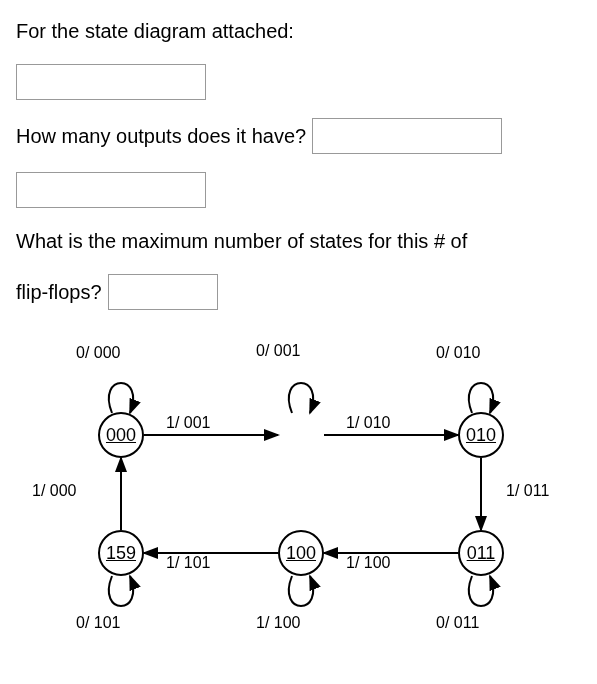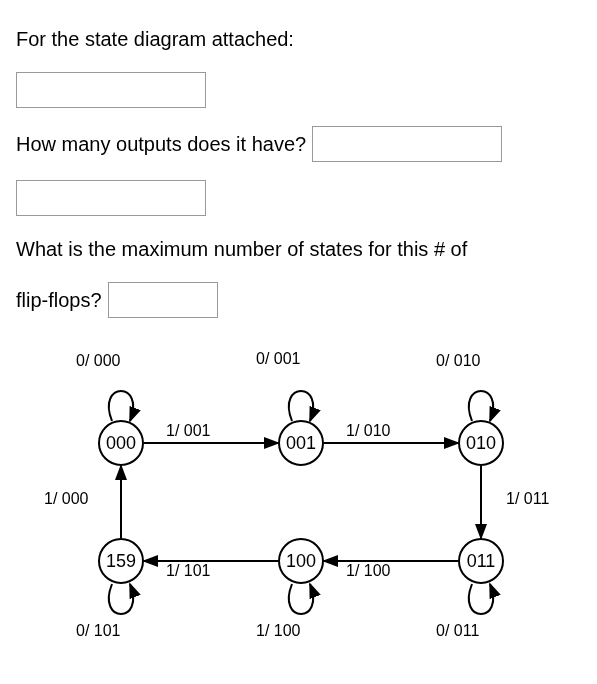--- a/index.html
+++ b/index.html
@@ -6,21 +6,21 @@
   body {
     margin: 0;
     padding: 16px;
     font-family: Arial, Helvetica, sans-serif;
     font-size: 20px;
     color: #000;
     width: 597px;
     background: #fff;
   }
   .line {
-    margin: 8px 0 18px 0;
+    margin: 0 0 18px 0;
     line-height: 1.5;
     display: flex;
     align-items: center;
     flex-wrap: wrap;
     gap: 6px;
   }
   .line.last { margin-bottom: 28px; }
   input.blank {
     border: 1px solid #999;
     height: 36px;
@@ -38,20 +38,21 @@
   }
   svg { position: absolute; top: 0; left: 0; }
   .state {
     position: absolute;
     width: 46px; height: 46px;
     border: 2px solid #000;
     border-radius: 50%;
     display: flex; align-items: center; justify-content: center;
     font-size: 18px;
     background: #fff;
+    text-decoration: underline;
   }
   .lbl {
     position: absolute;
     font-size: 16px;
     white-space: nowrap;
   }
 </style>
 </head>
 <body>
 
@@ -104,23 +105,20 @@
 
     <line x1="442" y1="215" x2="308" y2="215" stroke="#000" stroke-width="2" marker-end="url(#arr)"></line>
     <line x1="262" y1="215" x2="128" y2="215" stroke="#000" stroke-width="2" marker-end="url(#arr)"></line>
 
     <line x1="105" y1="192" x2="105" y2="120" stroke="#000" stroke-width="2" marker-end="url(#arr)"></line>
   </svg>
 
   <div class="state" style="left:82px; top:74px;">
     <span>000</span>
   </div>
-  <div class="state" style="left:262px; top:74px;">
-    <span>001</span>
-  </div>
   <div class="state" style="left:442px; top:74px;">
     <span>010</span>
   </div>
 
   <div class="state" style="left:82px; top:192px;">
     <span>159</span>
   </div>
   <div class="state" style="left:262px; top:192px;">
     <span>100</span>
   </div>
@@ -133,14 +131,14 @@
   <div class="lbl" style="left:420px; top:6px;">0/ 010</div>
   <div class="lbl" style="left:60px; top:276px;">0/ 101</div>
   <div class="lbl" style="left:240px; top:276px;">1/ 100</div>
   <div class="lbl" style="left:420px; top:276px;">0/ 011</div>
 
   <div class="lbl" style="left:150px; top:76px;">1/ 001</div>
   <div class="lbl" style="left:330px; top:76px;">1/ 010</div>
   <div class="lbl" style="left:490px; top:144px;">1/ 011</div>
   <div class="lbl" style="left:330px; top:216px;">1/ 100</div>
   <div class="lbl" style="left:150px; top:216px;">1/ 101</div>
-  <div class="lbl" style="left:28px;  top:144px;">1/ 000</div>
+  <div class="lbl" style="left:16px;  top:144px;">1/ 000</div>
 </div>
 
 </body></html>

